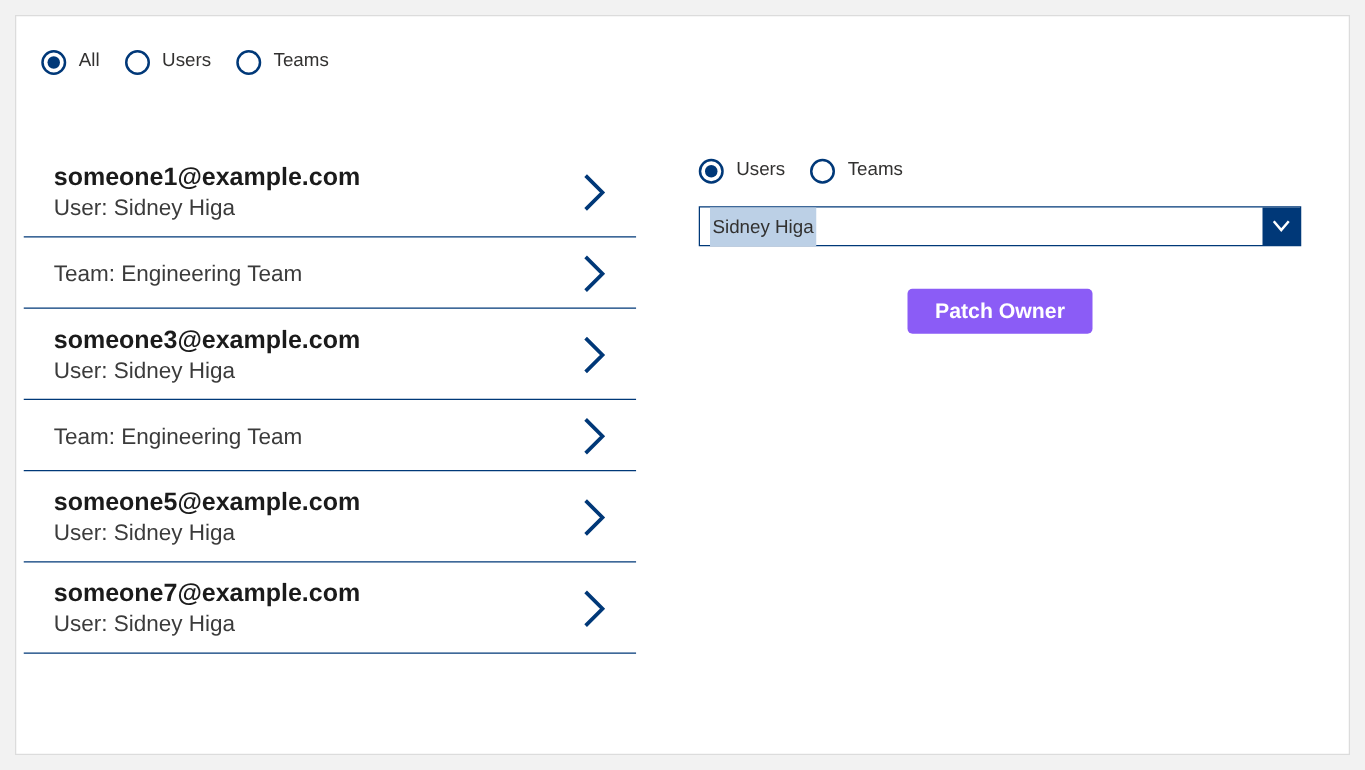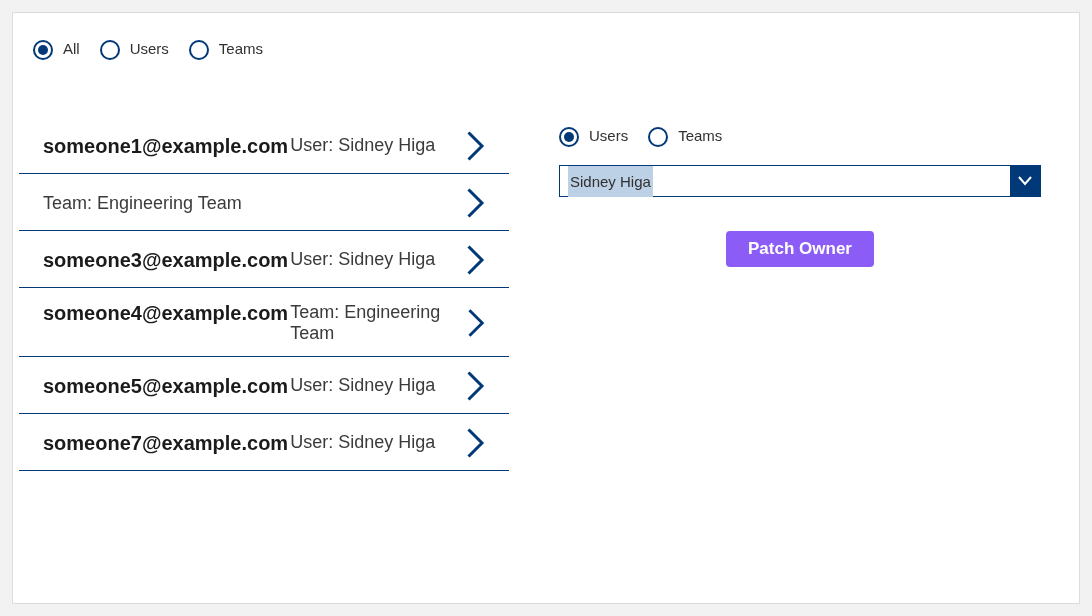--- a/index.html
+++ b/index.html
@@ -75,21 +75,21 @@
     display: flex;
     align-items: center;
     justify-content: space-between;
     padding: 14px 24px 12px 24px;
     border-bottom: 1px solid #003878;
     cursor: pointer;
   }
   .row:first-child { border-top: none; }
   .row .txt {
     display: flex;
-    flex-direction: row;
+    flex-direction: column;
     gap: 2px;
   }
   .row .email {
     font-size: 20px;
     font-weight: 600;
     color: #1b1b1b;
   }
   .row .owner {
     font-size: 18px;
     color: #3b3b3b;
@@ -204,21 +204,20 @@
             <span class="owner">User: Sidney Higa</span>
           </div>
           <span class="chev">
             <svg viewBox="0 0 12 20">
                 <path d="M1 1 L10 10 L1 19" fill="none" stroke="#003878" stroke-width="2"></path>
               </svg>
           </span>
         </div>
         <div class="row">
           <div class="txt">
-            <span class="email">someone4@example.com</span>
             <span class="owner">Team: Engineering Team</span>
           </div>
           <span class="chev">
             <svg viewBox="0 0 12 20">
                 <path d="M1 1 L10 10 L1 19" fill="none" stroke="#003878" stroke-width="2"></path>
               </svg>
           </span>
         </div>
         <div class="row">
           <div class="txt">

